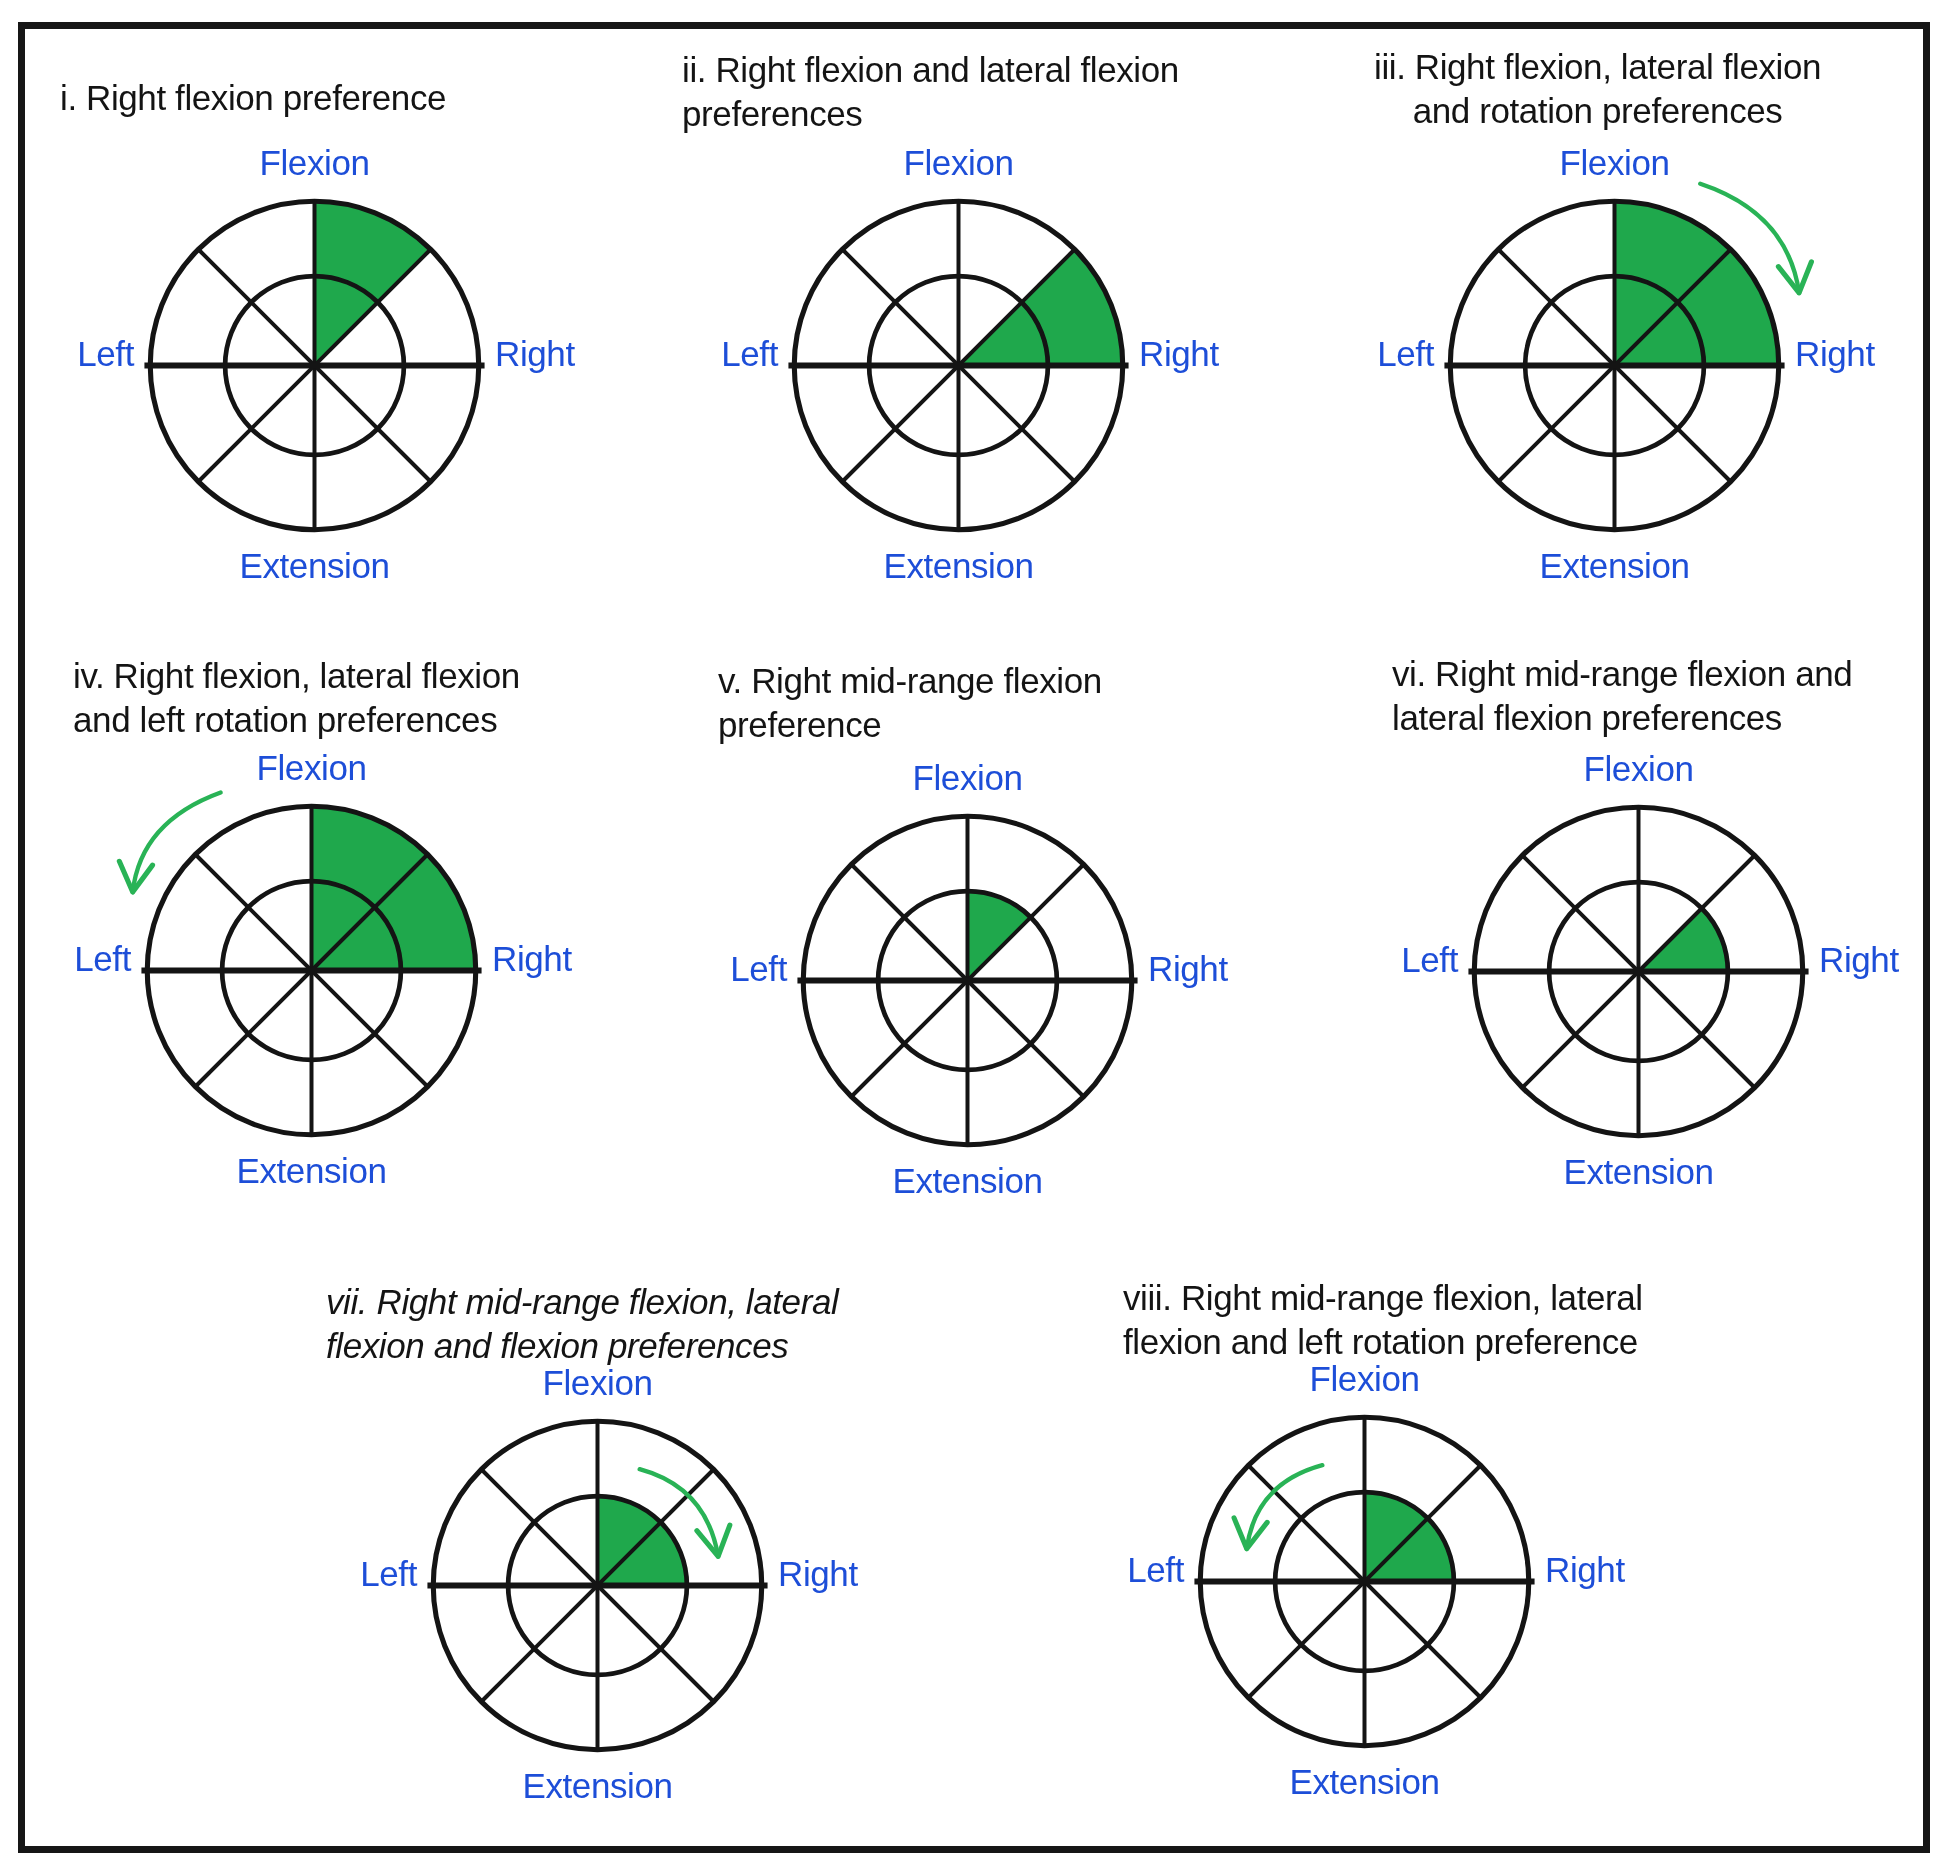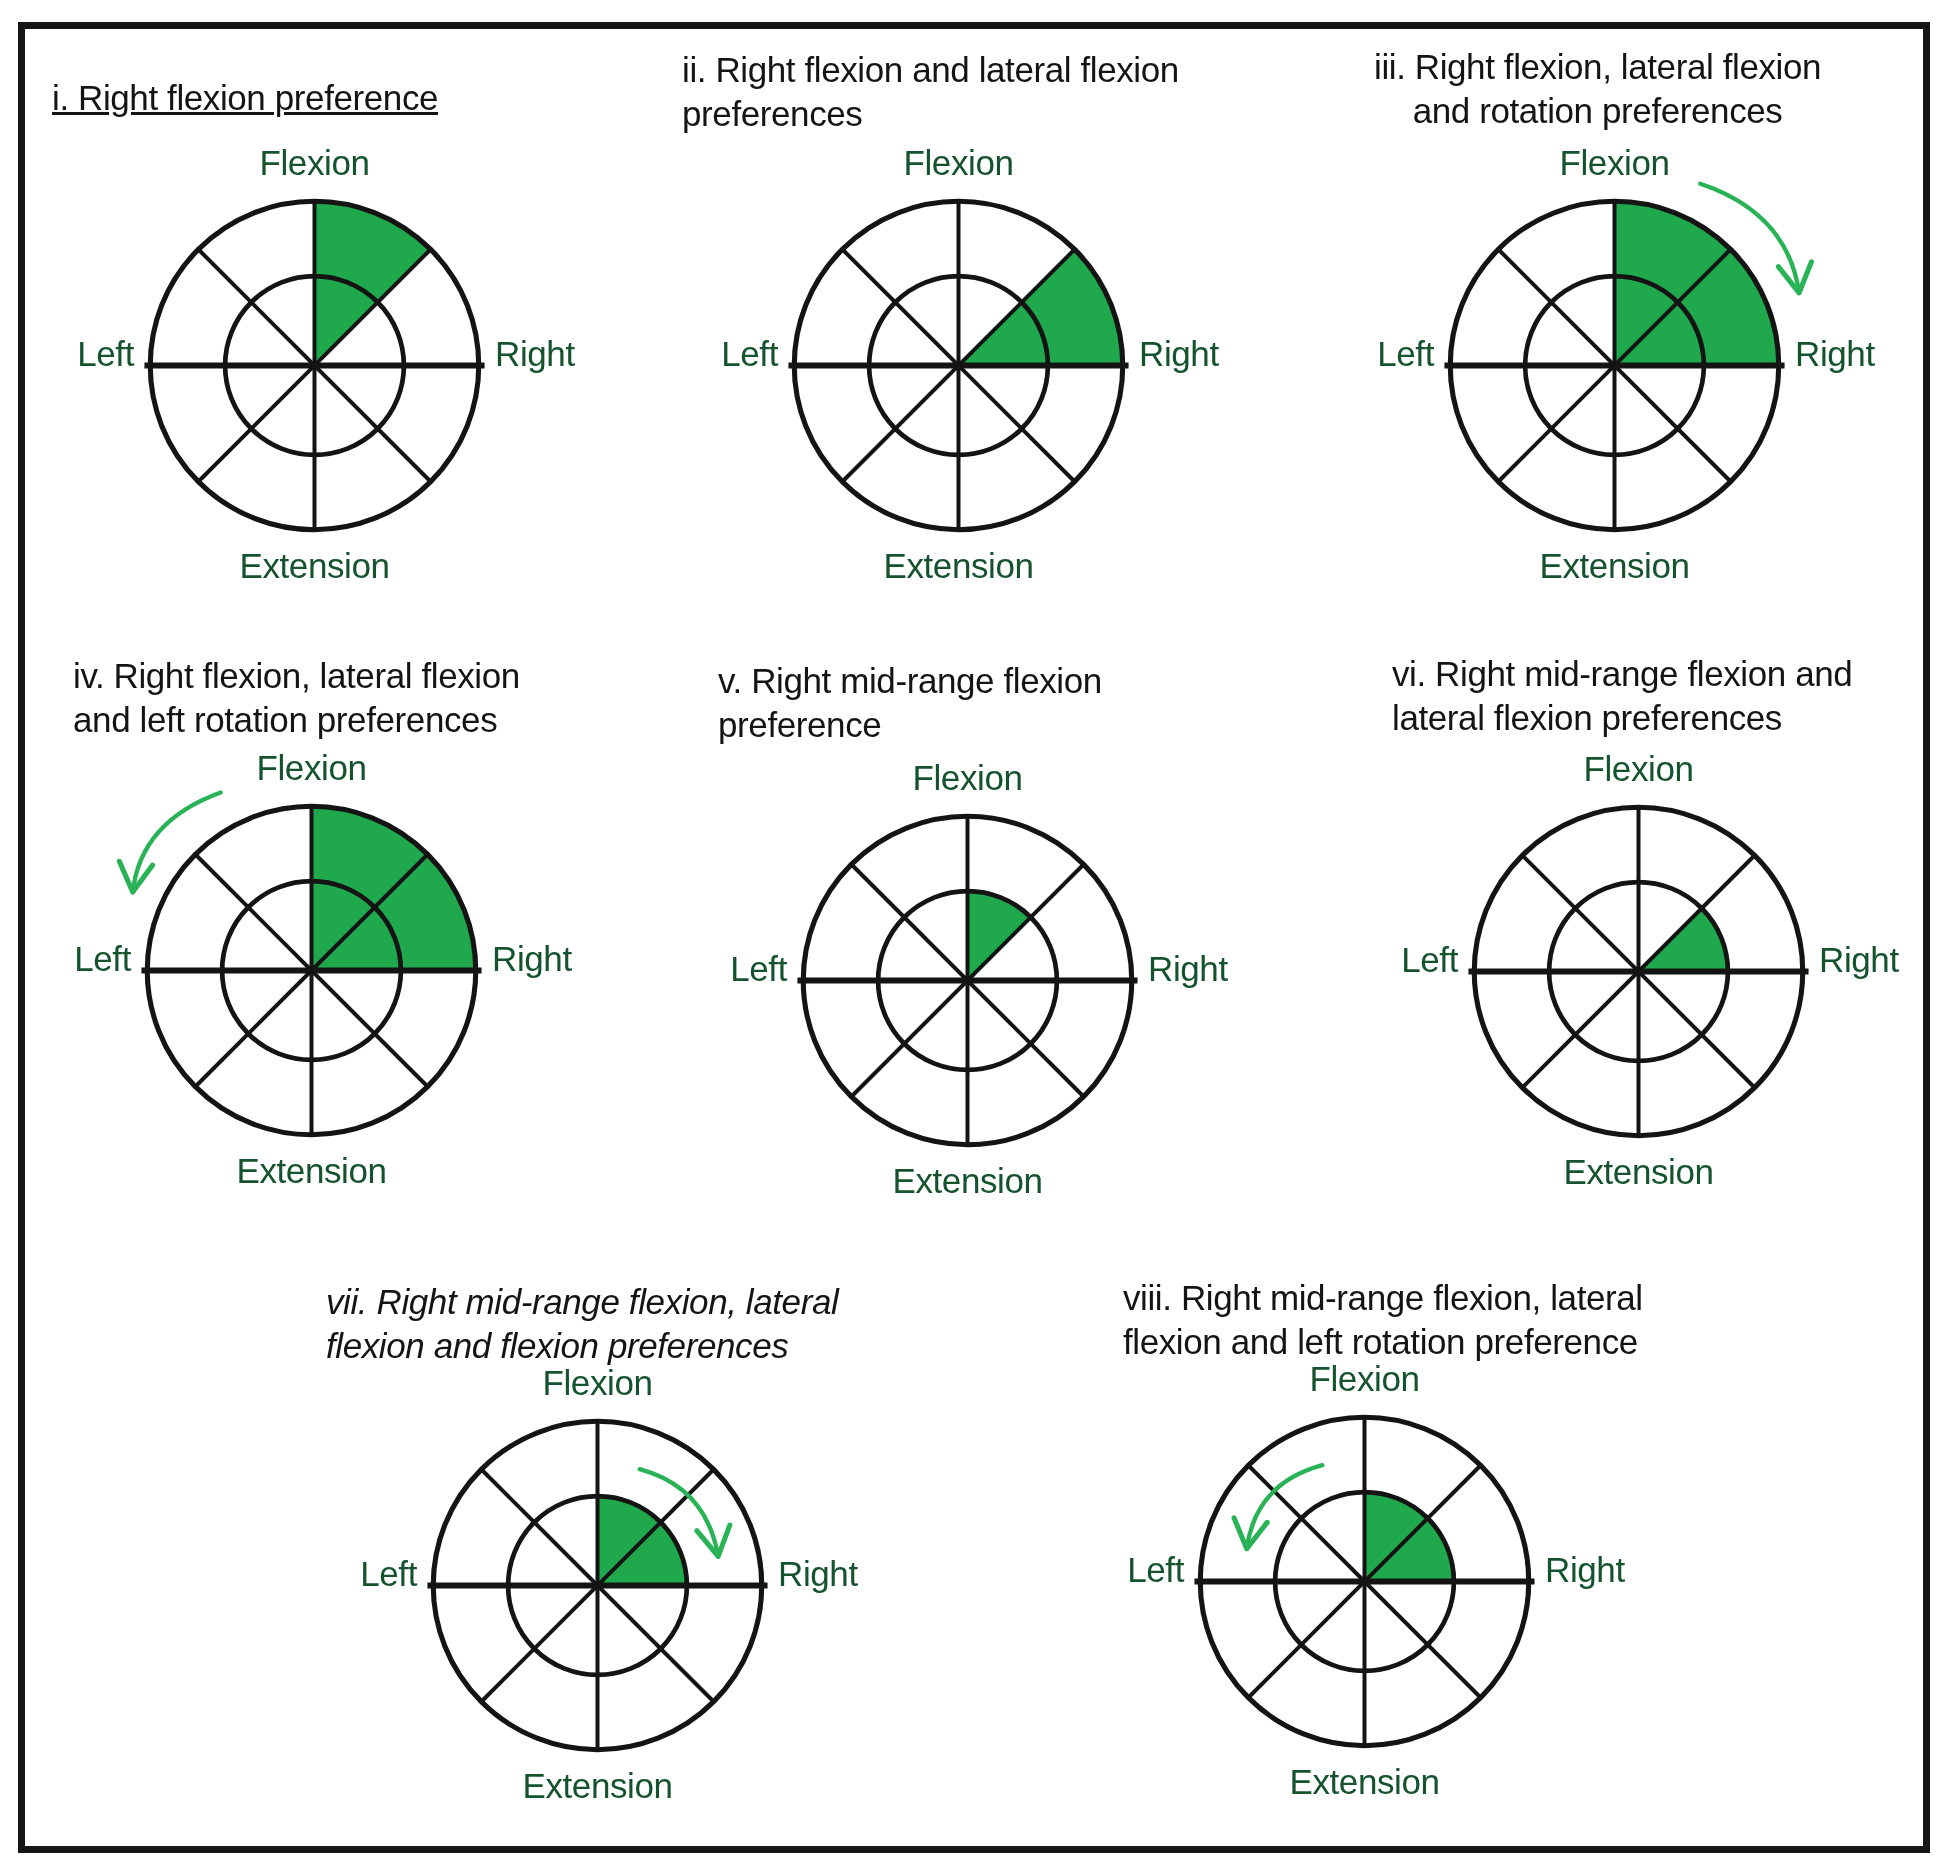--- a/index.html
+++ b/index.html
@@ -32,29 +32,29 @@
     position: absolute;
     width: 407px; height: 407px;
   }
   .wheel svg { overflow: visible; display: block; }
   .axis-label {
     position: absolute;
     font-size: 35px;
     line-height: 45px;
     letter-spacing: -0.4px;
     white-space: nowrap;
-    color: #14532d;
+    color: #1d4ed8;
   }
   .lab-top    { left: 50%; transform: translateX(-50%); top: -22px; }
   .lab-bottom { left: 50%; transform: translateX(-50%); top: 381px; }
   .lab-left   { right: calc(100% - 23px); top: 169px; }
   .lab-right  { left: calc(100% - 23px);  top: 169px; text-align: right; }
 
   
-  .p-i    .title { left: 52px;   top: 76px; text-decoration: underline; }  .p-i    .wheel { left: 111px;  top: 162px; }
+  .p-i    .title { left: 60px;   top: 76px; }  .p-i    .wheel { left: 111px;  top: 162px; }
   .p-ii   .title { left: 682px;  top: 48px;  }  .p-ii   .wheel { left: 755px; top: 162px; }
   .p-iii  .title { left: 1374px; top: 45px; text-align: center;  }  .p-iii  .wheel { left: 1411px; top: 162px; }
   .p-iv   .title { left: 73px;  top: 654px; }  .p-iv   .wheel { left: 108px;  top: 767px; }
   .p-v    .title { left: 718px;  top: 659px; }  .p-v    .wheel { left: 764px; top: 777px; }
   .p-vi   .title { left: 1392px; top: 652px; }  .p-vi   .wheel { left: 1435px; top: 768px; }
   .p-vii  .title { left: 326px;  top: 1280px; font-style: italic; } .p-vii  .wheel { left: 394px;  top: 1382px; }
   .p-viii .title { left: 1123px; top: 1276px; } .p-viii .wheel { left: 1161px; top: 1378px; }
 </style>
 </head>
 <body>

